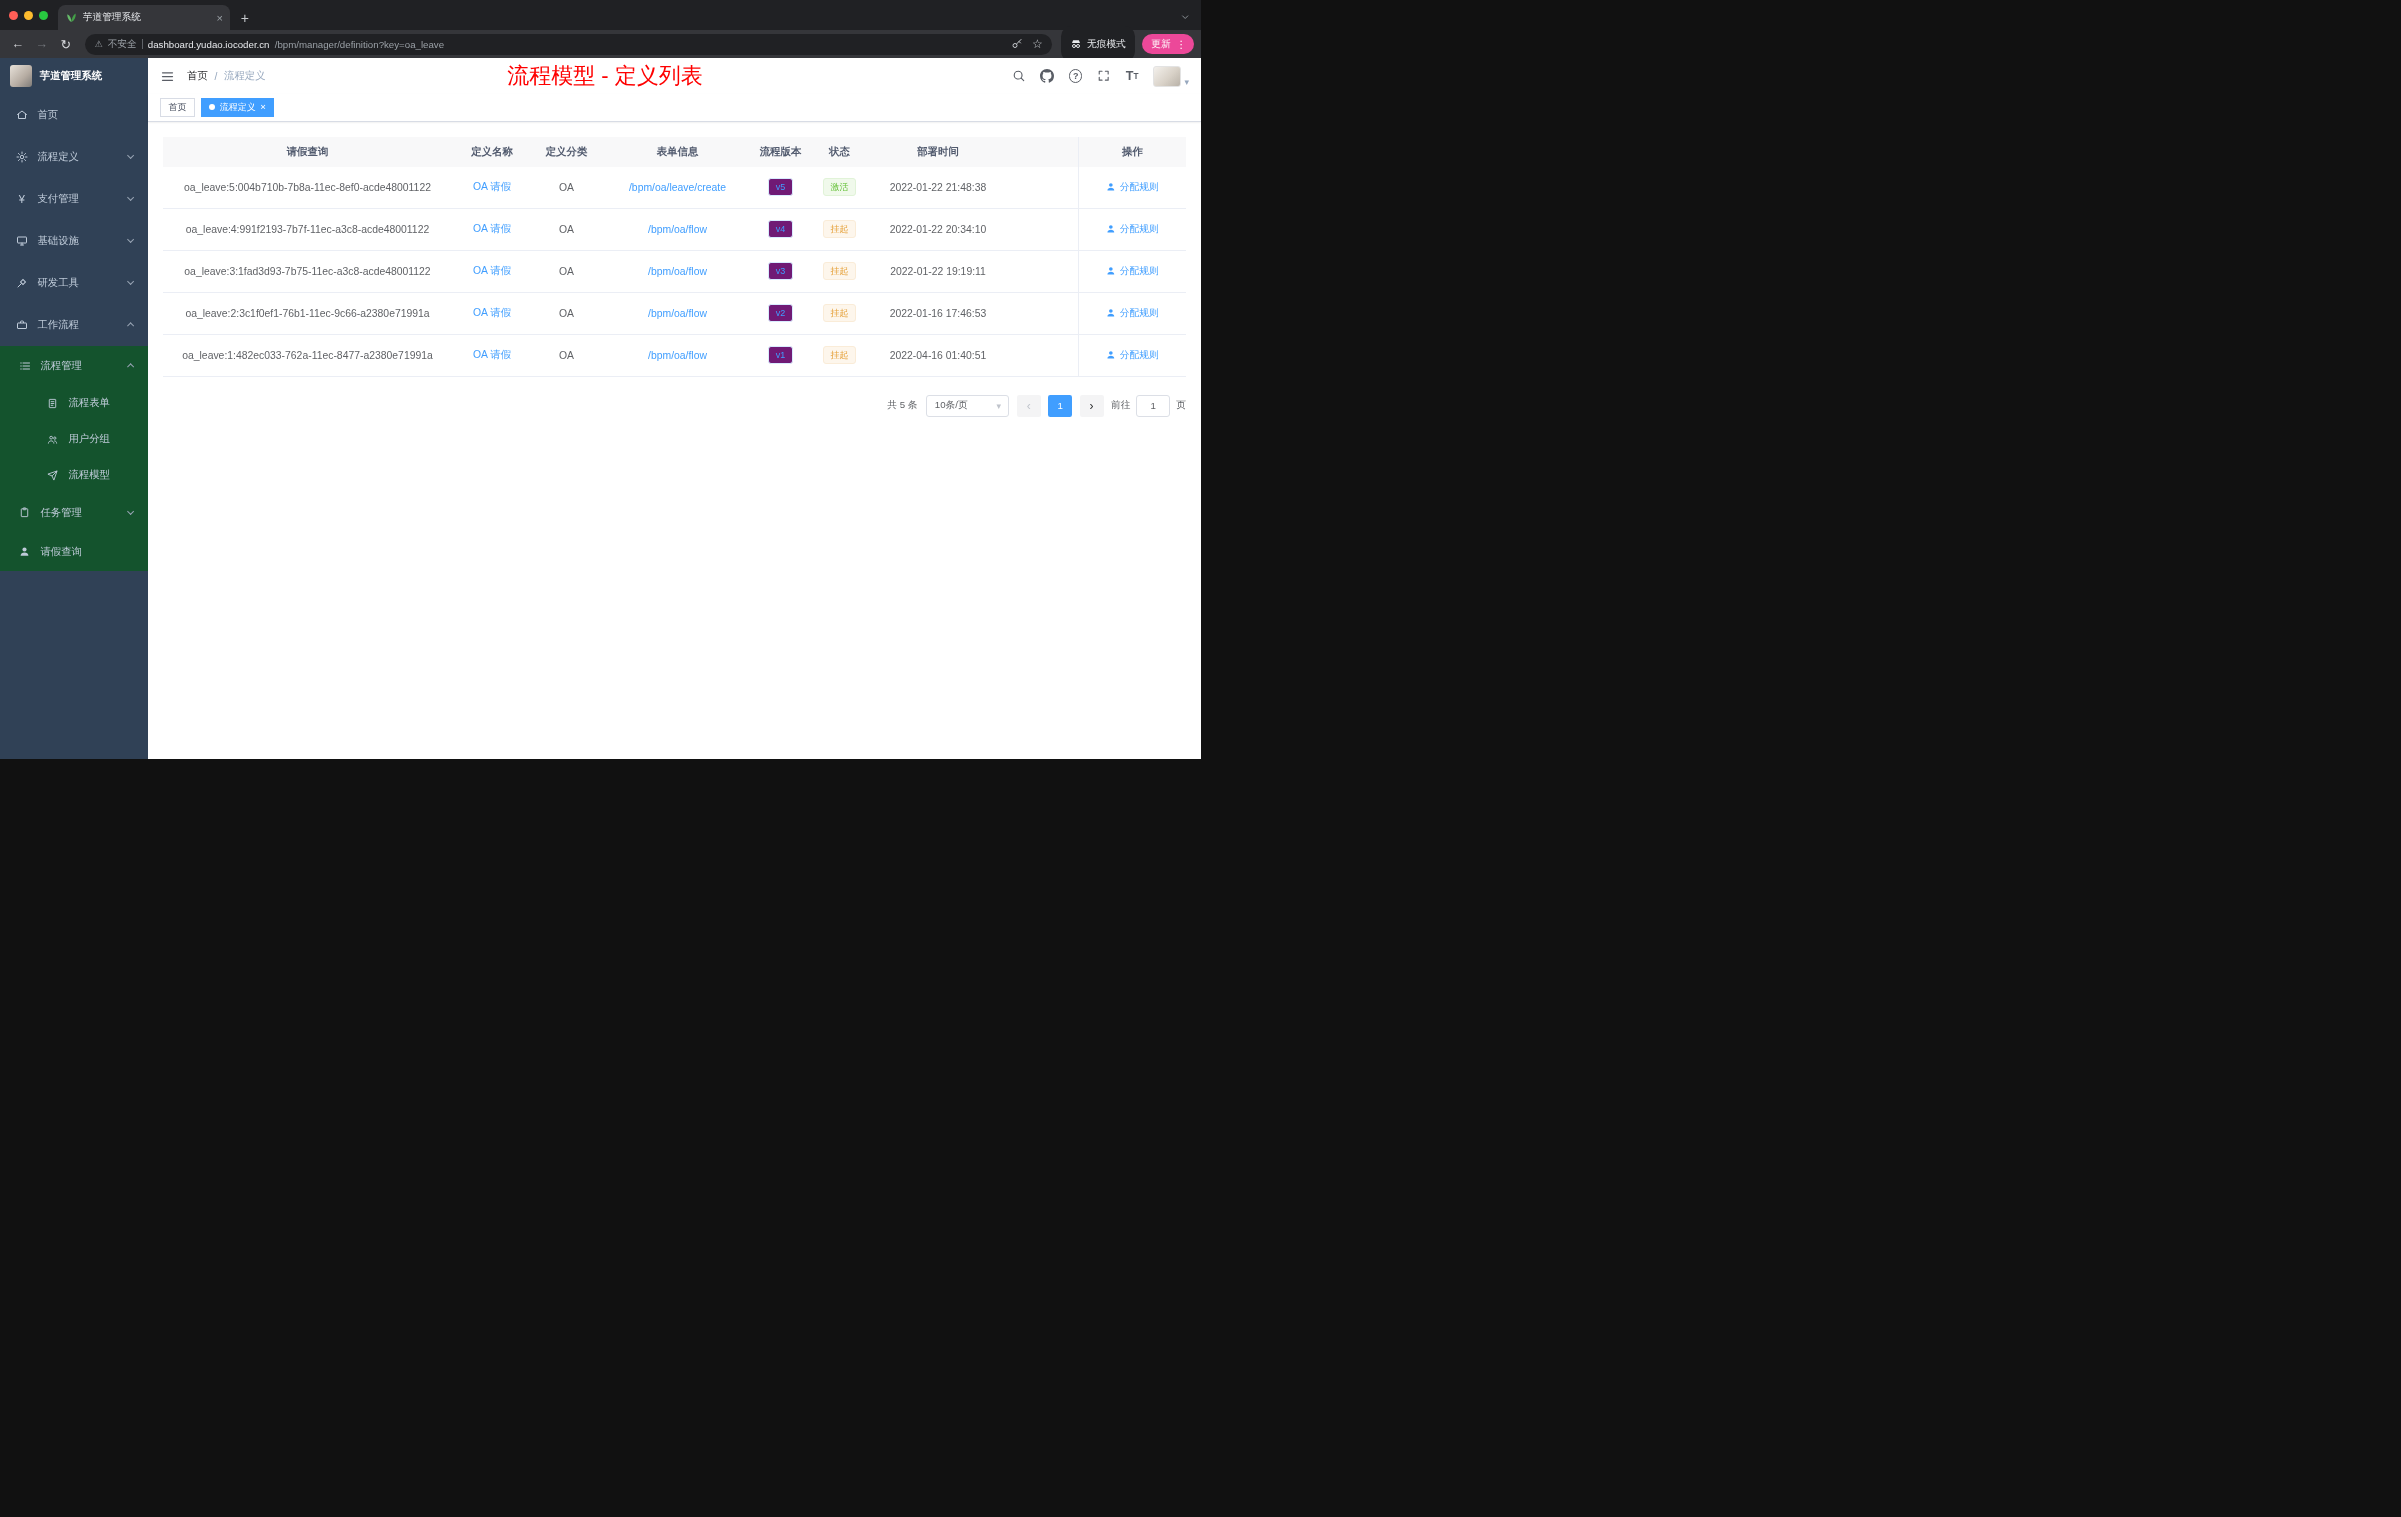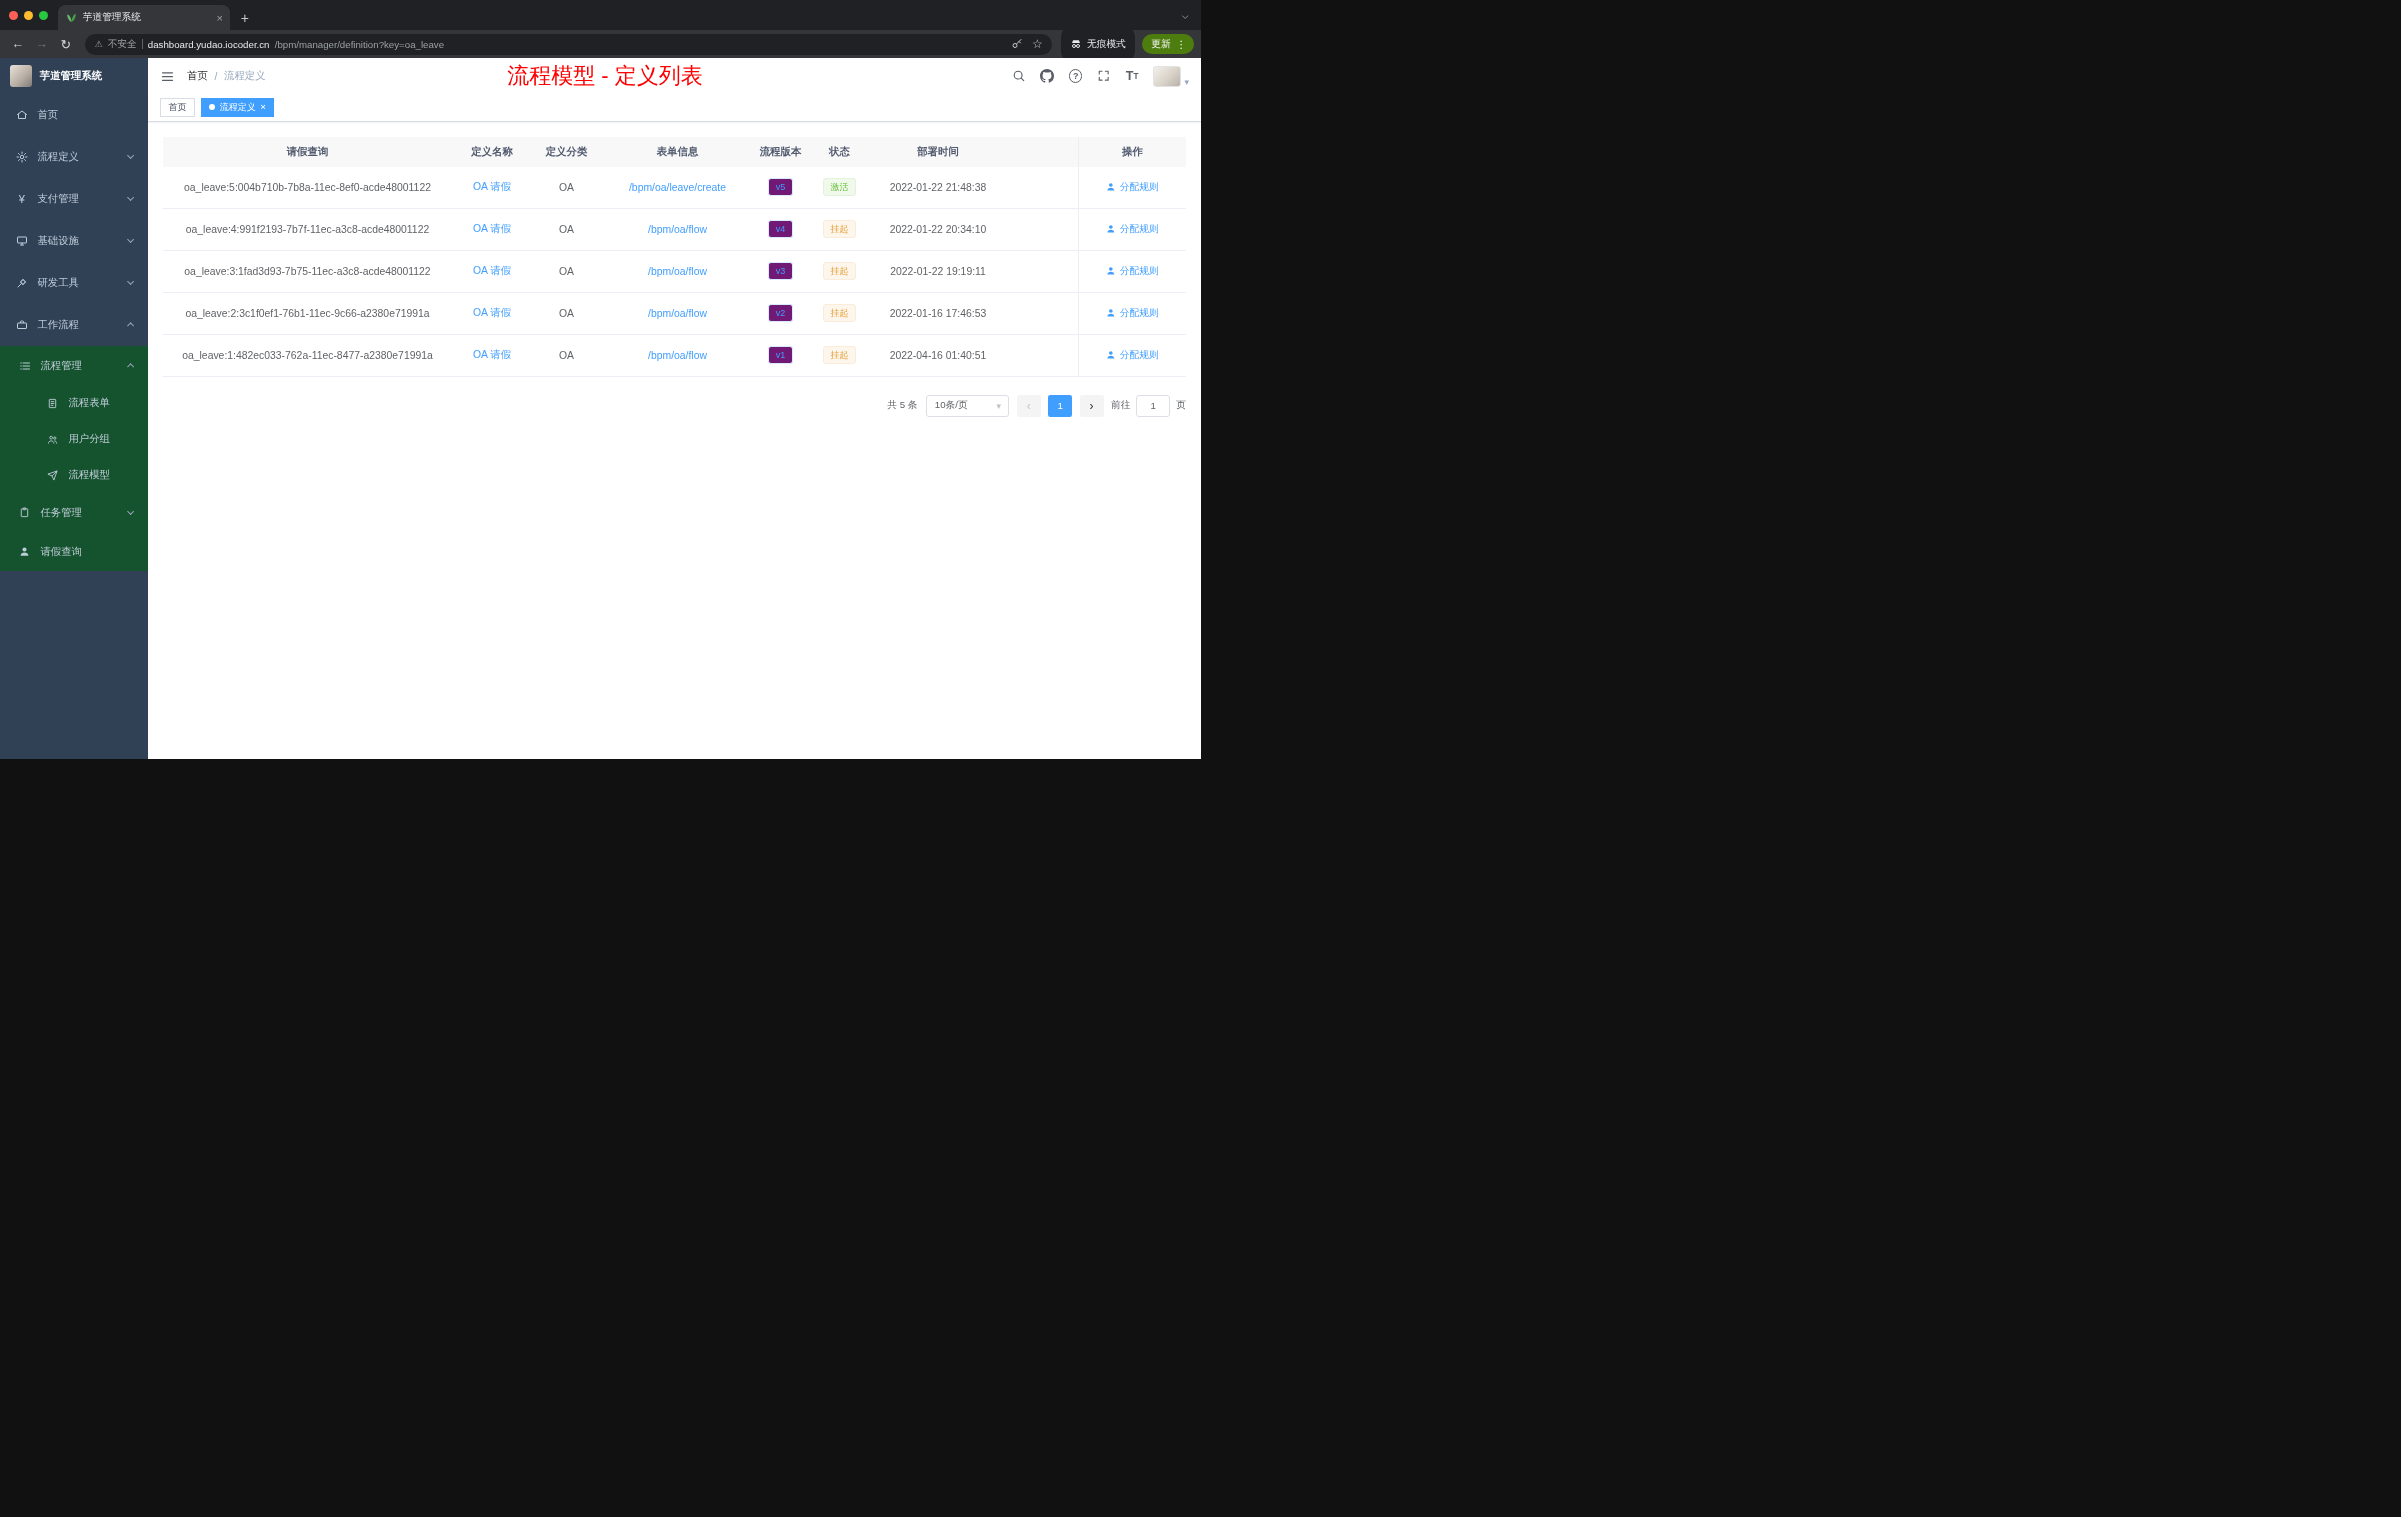--- a/index.html
+++ b/index.html
@@ -21,21 +21,21 @@
   .navbtn { color:#dadce0; font-size:12.6px; width:21px; height:21px; display:flex; align-items:center; justify-content:center; border-radius:50%; cursor:pointer; }
   .navbtn.dim { color:#74787d; }
   .urlbar { flex:1; height:21px; background:#202124; border-radius:10.4px; margin:0 6px; display:flex; align-items:center; padding:0 9px; font-size:9.7px; color:#9aa0a6; gap:5.2px; }
   .warn { font-size:9px; color:#9aa0a6; }
   .sec-label { color:#9aa0a6; }
   .url-divider { width:0.7px; height:10.4px; background:#5f6368; }
   .url-host { color:#e8eaed; }
   .url-path { color:#9aa0a6; }
   .url-right { margin-left:auto; display:flex; align-items:center; gap:9px; color:#c6c9cd; }
   .incog { display:flex; align-items:center; gap:5.2px; background:#202124; height:36px; border-radius:10.4px; padding:0 9px; color:#e8eaed; font-size:9.7px; }
-  .update-pill { display:flex; align-items:center; gap:5.2px; background:#4d7c0f; height:20px; border-radius:10.4px; padding:0 7.4px 0 9px; color:#fff; font-size:9.7px; cursor:pointer; margin-left:4.5px; }
+  .update-pill { display:flex; align-items:center; gap:5.2px; background:#ec4899; height:20px; border-radius:10.4px; padding:0 7.4px 0 9px; color:#fff; font-size:9.7px; cursor:pointer; margin-left:4.5px; }
   .update-pill .dots { font-size:10.4px; }
   svg.ic { display:block; }
 
   
   .app { flex:1; display:flex; min-height:0; }
   .sidebar { width:148px; background:#304156; color:#bfcbd9; display:flex; flex-direction:column; flex:0 0 auto; }
   .logo-row { height:36px; display:flex; align-items:center; gap:7.4px; padding:0 10.4px; flex:0 0 auto; }
   .app-logo { width:22px; height:22px; border-radius:3px; background:linear-gradient(135deg,#e8e2da,#b6aca2 60%,#7e7b78); flex:0 0 auto; }
   .app-title { color:#fff; font-weight:bold; font-size:10.4px; white-space:nowrap; }
   .menu { flex:1; overflow:hidden; font-size:10.4px; }

